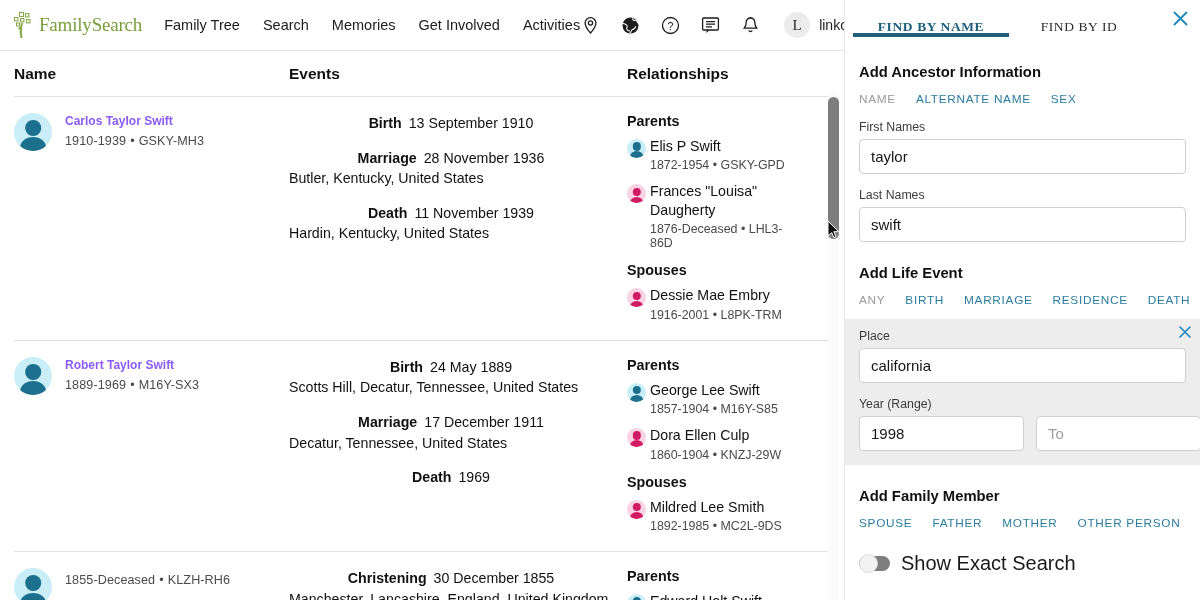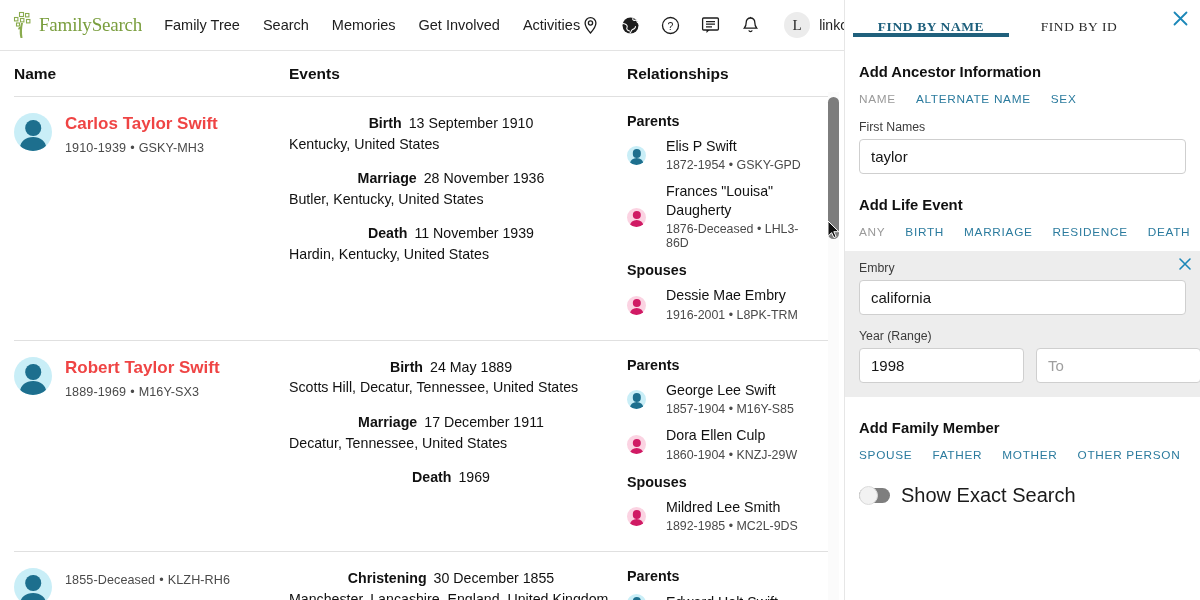--- a/index.html
+++ b/index.html
@@ -54,36 +54,36 @@
 
   .person { width: 275px; display:flex; gap: 13px; align-items:flex-start; }
   .pav { width: 38px; height: 38px; border-radius:50%; flex:none; position:relative; overflow:hidden; }
   .pav.male { background: #c9eef7; }
   .pav .head { position:absolute; left:50%; top:19%; transform:translateX(-50%);
                width: 41%; height: 41%; border-radius:50%; }
   .pav .body { position:absolute; left:50%; bottom:-4%; transform:translateX(-50%);
                width: 68%; height: 40%; border-radius: 50% 50% 0 0 / 70% 70% 0 0; }
   .pav.male .head, .pav.male .body { background:#1d6f8e; }
 
-  .pname { font-size: 17px; font-weight: bold; color:#ef4444; line-height:1.35; }
+  .pname { font-size: 12px; font-weight: bold; color:#8b5cf6; line-height:1.35; }
   .pmeta { font-size: 12.6px; color:#4a4a4a; margin-top: 5px; letter-spacing:.1px;}
   .pmeta .dot { margin: 0 4px; }
 
   .events { width: 338px; padding-right: 14px; }
   .ev { margin-bottom: 14px; }
   .ev:last-child { margin-bottom: 0; }
   .ev-line1 { font-size: 14.2px; color:#111; line-height:1.45;text-align:center; }
   .ev-type { font-weight: bold; margin-right: 7px; }
   .ev-place { font-size: 14.2px; color:#111; line-height:1.45; }
 
   .rel { flex:1; padding-right: 26px; }
   .rel-group { margin-bottom: 12px; }
   .rel-group:last-child { margin-bottom: 0; }
   .rel-title { font-size: 14.3px; font-weight:bold; color:#111; margin-bottom: 8px; }
-  .rel-item { display:flex; gap: 20px; margin-bottom: 10px; align-items:center; }
+  .rel-item { display:flex; gap: 4px; margin-bottom: 10px; align-items:flex-start; }
   .rel-item:last-child { margin-bottom:0; }
   .rav { width: 19px; height: 19px; border-radius:50%; flex:none; position:relative; overflow:hidden; margin-top:2px;}
   .rav.male { background:#c9eef7; } .rav.female { background:#fbd3e2; }
   .rav .head { position:absolute; left:50%; top:17%; transform:translateX(-50%); width:44%; height:44%; border-radius:50%; }
   .rav .body { position:absolute; left:50%; bottom:-6%; transform:translateX(-50%); width:72%; height:42%; border-radius:50% 50% 0 0 / 70% 70% 0 0; }
   .rav.male .head, .rav.male .body { background:#1d6f8e; }
   .rav.female .head, .rav.female .body { background:#d01a64; }
   .rname { font-size: 14.2px; color:#111; line-height:1.3; }
   .rmeta { font-size: 12.4px; color:#4a4a4a; margin-top: 3px; }
 
@@ -221,21 +221,20 @@
               <div class="body"></div>
             </div>
             <div>
               <div class="pname">Carlos Taylor Swift</div>
               <div class="pmeta">1910-1939<span class="dot">•</span>GSKY-MH3</div>
             </div>
           </div>
           <div class="events">
             <div class="ev">
               <div class="ev-line1"><span class="ev-type">Birth</span><span>13 September 1910</span></div>
-              <div class="ev-place">Kentucky, United States</div>
             </div>
             <div class="ev">
               <div class="ev-line1"><span class="ev-type">Marriage</span><span>28 November 1936</span></div>
               <div class="ev-place">Butler, Kentucky, United States</div>
             </div>
             <div class="ev">
               <div class="ev-line1"><span class="ev-type">Death</span><span>11 November 1939</span></div>
               <div class="ev-place">Hardin, Kentucky, United States</div>
             </div>
           </div>
@@ -397,38 +396,42 @@
         <span class="chip dim">NAME</span>
         <span class="chip">ALTERNATE NAME</span>
         <span class="chip">SEX</span>
       </div>
 
       <div class="field">
         <div class="field-label">First Names</div>
         <input class="inp" type="text" value="taylor" style="">
       </div>
 
+      <div class="field">
+        <div class="field-label">Last Names</div>
+        <input class="inp" type="text" value="swift" style="">
+      </div>
 
       <div class="sec-title">Add Life Event</div>
       <div class="chips">
         <span class="chip dim">ANY</span>
         <span class="chip">BIRTH</span>
         <span class="chip">MARRIAGE</span>
         <span class="chip">RESIDENCE</span>
         <span class="chip">DEATH</span>
       </div>
 
       <div class="grayblock">
         <div class="gb-x">
           <svg width="14" height="14" viewBox="0 0 14 14">
               <path d="M2 2l10 10M12 2L2 12" stroke="#1b87b8" stroke-width="1.6" stroke-linecap="round"></path>
             </svg>
         </div>
         <div class="field" style="margin-top:0">
-          <div class="field-label">Embry</div>
+          <div class="field-label">Place</div>
           <input class="inp gb-inp" type="text" value="california" style="">
         </div>
         <div class="field">
           <div class="field-label">Year (Range)</div>
           <div class="year-row">
             <input class="inp gb-inp" type="text" value="1998" style="">
             <input class="inp gb-inp" type="text" placeholder="To" style="">
           </div>
         </div>
       </div>

